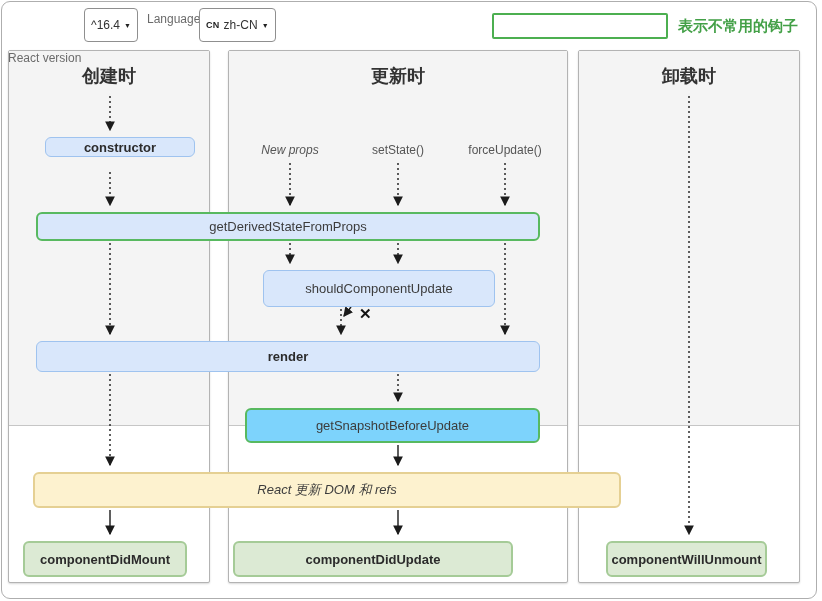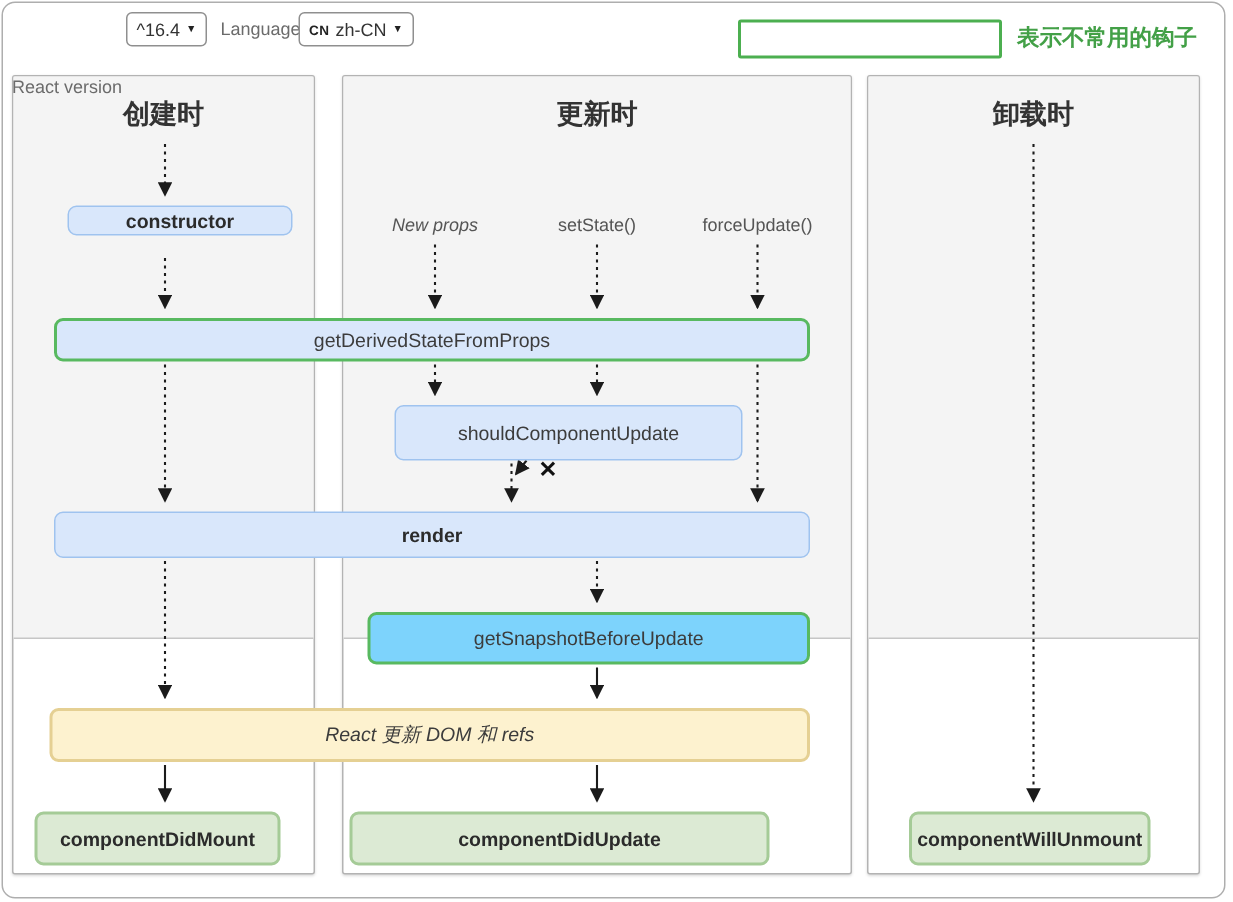--- a/index.html
+++ b/index.html
@@ -5,21 +5,21 @@
   html,body{margin:0;padding:0;}
   body{
     width:822px;height:601px;position:relative;overflow:hidden;background:#fff;
     font-family:"Liberation Sans", sans-serif;color:#333;
   }
   .abs{position:absolute;box-sizing:border-box;}
   .frame{inset:1px 5px 2px 1px;border:1px solid #aeaeae;border-radius:9px;pointer-events:none;z-index:6;}
   
   .tb-label{font-size:12px;color:#6b6b6b;line-height:14px;}
   .select{
-    display:flex;align-items:center;gap:4px;height:23px;padding:5px 6px;
+    display:flex;align-items:center;gap:4px;height:23px;padding:16px 6px;
     border:1px solid #8f8f8f;border-radius:4px;background:#fff;font-size:12px;color:#333;cursor:pointer;
   }
   .caret{font-size:7px;color:#222;line-height:1;}
   .cn-badge{font-size:9px;font-weight:700;letter-spacing:.3px;color:#222;}
   .legend-swatch{width:176px;height:26px;border:2px solid #4caf50;border-radius:2px;background:#fff;}
   .legend-text{font-size:15px;font-weight:700;color:#43a047;line-height:18px;}
   
   .panel{top:50px;height:533px;background:#fff;border:1px solid #b3b3b3;border-radius:2px;
          box-shadow:0 1px 2px rgba(0,0,0,.15);}
   .phase-top{position:absolute;left:0;right:0;top:0;height:374px;background:#f4f4f4;
@@ -118,19 +118,19 @@
 <div class="abs box blue-uncommon" style="left:36px;top:212px;width:504px;height:29px;">getDerivedStateFromProps</div>
 
 <div class="abs box blue" style="left:243px;top:270px;width:232px;height:37px;margin-left:20px;">shouldComponentUpdate</div>
 
 <span class="abs cancel-x" style="left:359px;top:306px;">✕</span>
 
 <div class="abs box blue bold" style="left:36px;top:341px;width:504px;height:31px;">render</div>
 
 <div class="abs box yellow-uncommon" style="left:245px;top:408px;width:295px;height:35px;">getSnapshotBeforeUpdate</div>
 
-<div class="abs box yellow italic" style="left:33px;top:472px;width:507px;height:36px;">React 更新 DOM 和 refs</div>
+<div class="abs box yellow italic" style="left:33px;top:472px;width:588px;height:36px;">React 更新 DOM 和 refs</div>
 
 <div class="abs box green bold" style="left:23px;top:541px;width:164px;height:36px;">componentDidMount</div>
 <div class="abs box green bold" style="left:233px;top:541px;width:280px;height:36px;">componentDidUpdate</div>
 <div class="abs box green bold" style="left:606px;top:541px;width:161px;height:36px;">componentWillUnmount</div>
 
 <div class="abs frame"></div>
 
 </body></html>

